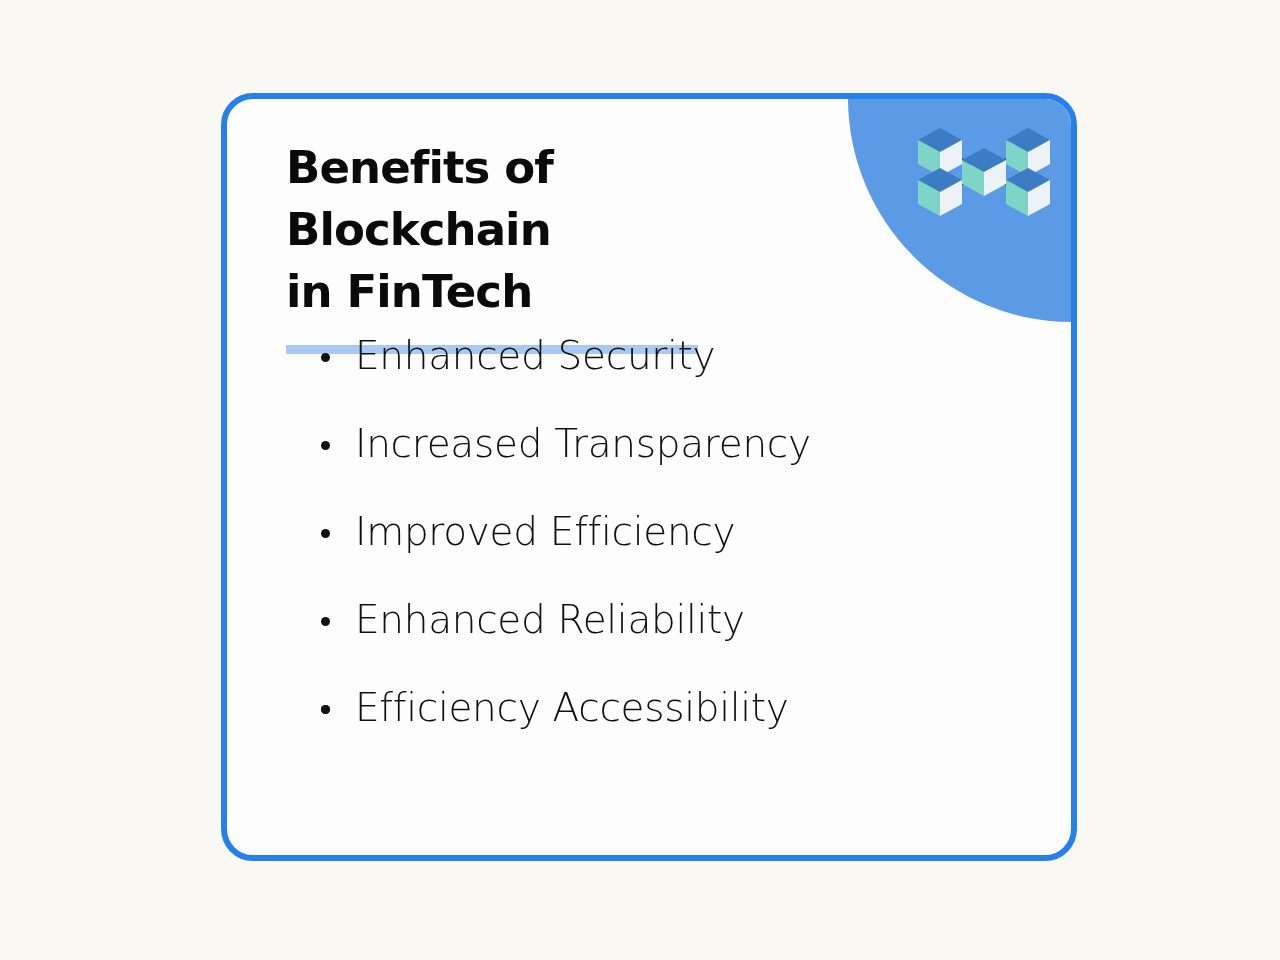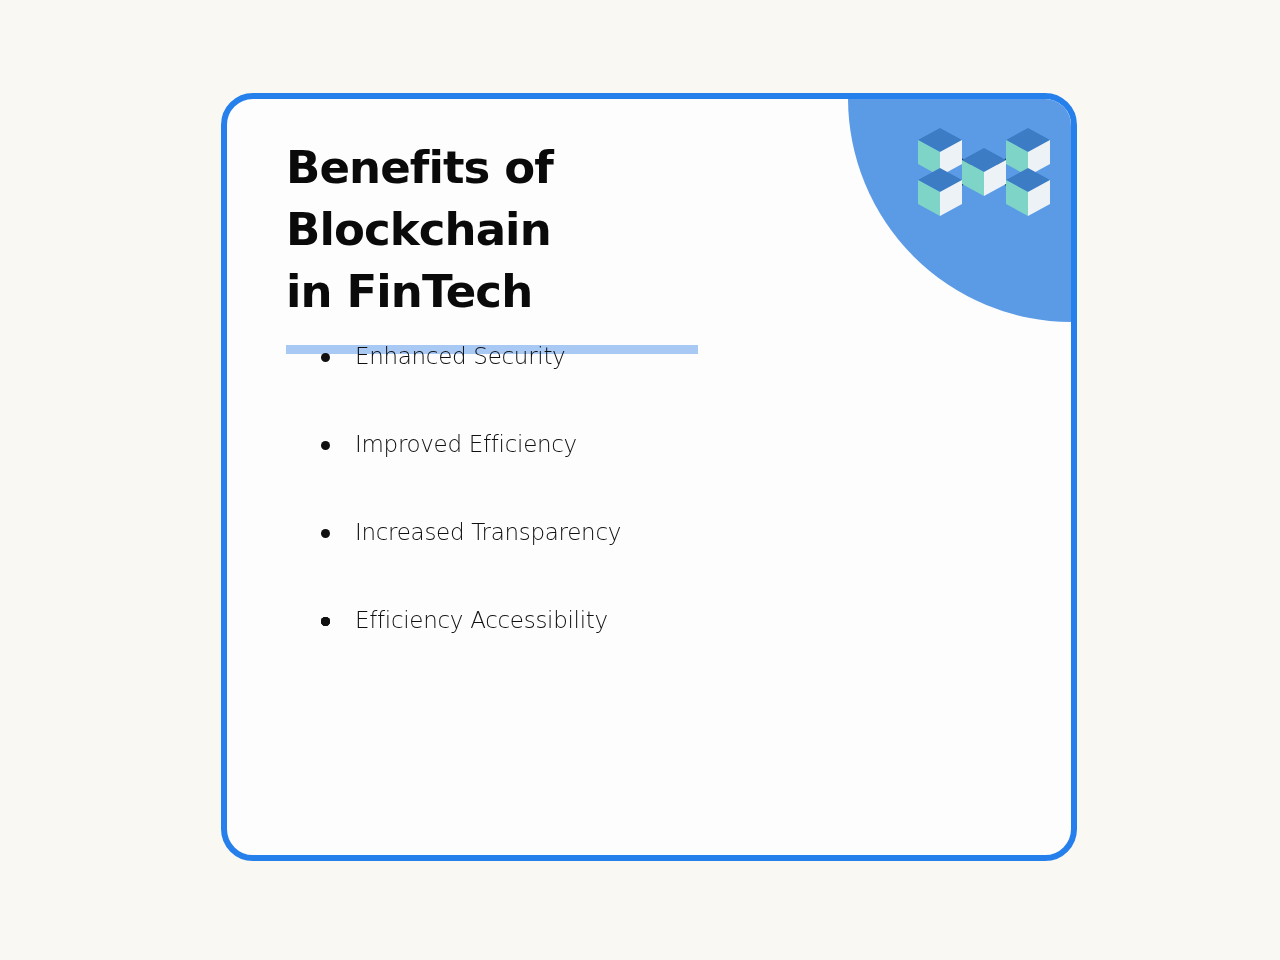--- a/index.html
+++ b/index.html
@@ -85,21 +85,21 @@
     top:238px;
     width:660px;
     list-style:none;
   }
   #benefits-list li {
     position:relative;
     padding-left:40px;
     margin-bottom:50px;
     font-family:"DejaVu Sans", sans-serif;
     font-weight:300;
-    font-size:23px;
+    font-size:39px;
     line-height:38px;
     letter-spacing:-0.3px;
     color:#101010;
   }
   #benefits-list li:last-child { margin-bottom:0; }
   #benefits-list li .bullet-dot {
     position:absolute;
     left:6px;
     top:16px;
     width:9px;
@@ -150,28 +150,29 @@
     <div id="title-underline"></div>
   </div>
 
   <ul id="benefits-list">
     <li>
       <span class="bullet-dot"></span>
       <span>Enhanced Security</span>
     </li>
     <li>
       <span class="bullet-dot"></span>
+      <span>Increased Transparency</span>
+    </li>
+    <li>
+      <span class="bullet-dot"></span>
       <span>Improved Efficiency</span>
     </li>
     <li>
       <span class="bullet-dot"></span>
-      <span>Increased Transparency</span>
-    </li>
-    <li>
-      <span class="bullet-dot"></span>
+      <span>Enhanced Reliability</span>
     </li>
     <li>
       <span class="bullet-dot"></span>
     </li>
     <li>
       <span class="bullet-dot"></span>
       <span>Efficiency Accessibility</span>
     </li>
   </ul>
 

